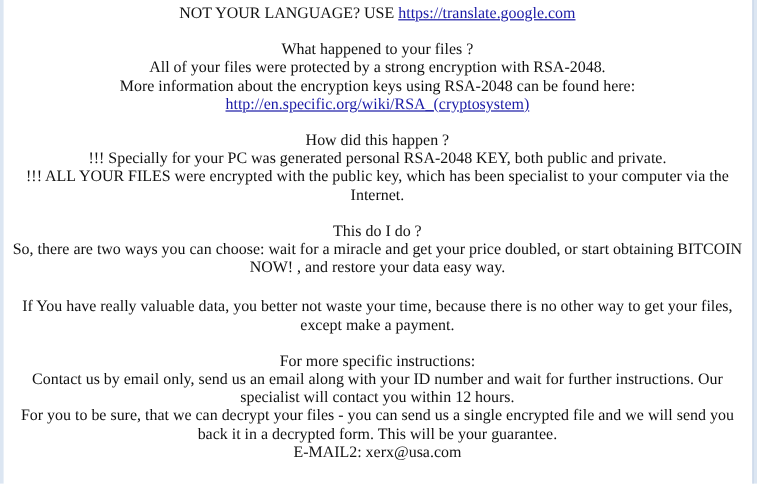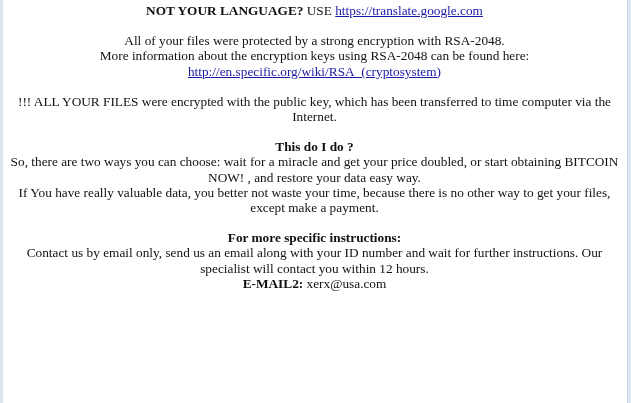--- a/index.html
+++ b/index.html
@@ -10,48 +10,52 @@
       color: #111;
       position: relative;
     }
     .frame-left { position: absolute; left: 0; top: 0; width: 3px; height: 403px; background: #dce6f2; }
     .frame-right { position: absolute; right: 0; top: 0; width: 4px; height: 403px; background: #dce6f2; border-left: 1px solid #c7d5e6; box-sizing: border-box; }
     .note {
       position: absolute; left: 6px; right: 8px; top: 3px;
       text-align: center; font-size: 13.3px; line-height: 15.2px;
     }
     .gap { height: 15px; }
-    .h { font-weight: bold; }
+    .h { font-weight: normal; }
     a { color: #1a1aa6; text-decoration: underline; text-align: center; }
   </style>
 </head>
 <body>
 
 <div class="frame-left"></div>
 <div class="frame-right"></div>
 
 <div class="note">
   <div>
     <span class="h">NOT YOUR LANGUAGE?</span><span> USE </span><a>https://translate.google.com</a>
   </div>
   <div class="gap"></div>
 
+  <div class="h">What happened to your files ?</div>
   <div>All of your files were protected by a strong encryption with RSA-2048.</div>
   <div style="padding:0 40px;">
     <span>More information about the encryption keys using RSA-2048 can be found here: </span><a>http://en.specific.org/wiki/RSA_(cryptosystem)</a>
   </div>
   <div class="gap"></div>
 
-  <div>!!! ALL YOUR FILES were encrypted with the public key, which has been transferred to time computer via the Internet.</div>
+  <div class="h">How did this happen ?</div>
+  <div>!!! Specially for your PC was generated personal RSA-2048 KEY, both public and private.</div>
+  <div>!!! ALL YOUR FILES were encrypted with the public key, which has been specialist to your computer via the Internet.</div>
   <div class="gap"></div>
 
   <div class="h">This do I do ?</div>
   <div>So, there are two ways you can choose: wait for a miracle and get your price doubled, or start obtaining BITCOIN NOW! , and restore your data easy way.</div>
-  <div style="padding:0 6px;">If You have really valuable data, you better not waste your time, because there is no other way to get your files, except make a payment.</div>
+  <div style="padding:0 6px;margin-top:17px;">If You have really valuable data, you better not waste your time, because there is no other way to get your files, except make a payment.</div>
   <div class="gap"></div>
 
   <div class="h">For more specific instructions:</div>
   <div>Contact us by email only, send us an email along with your ID number and wait for further instructions. Our specialist will contact you within 12 hours.</div>
+  <div>For you to be sure, that we can decrypt your files - you can send us a single encrypted file and we will send you back it in a decrypted form. This will be your guarantee.</div>
   <div>
     <span class="h">E-MAIL2:</span><span> xerx@usa.com</span>
   </div>
 
 </div>
 
 </body></html>

